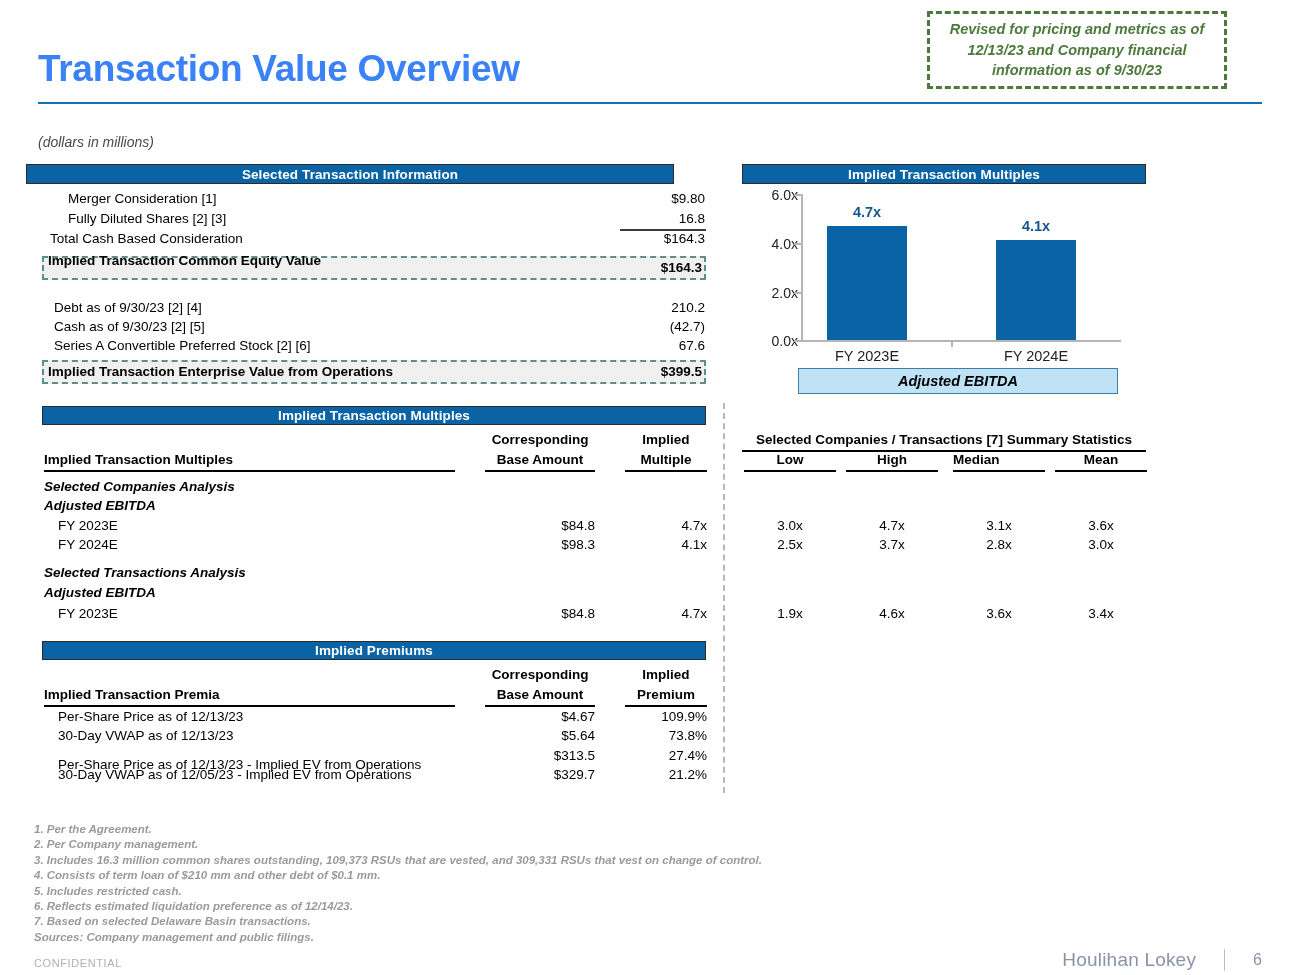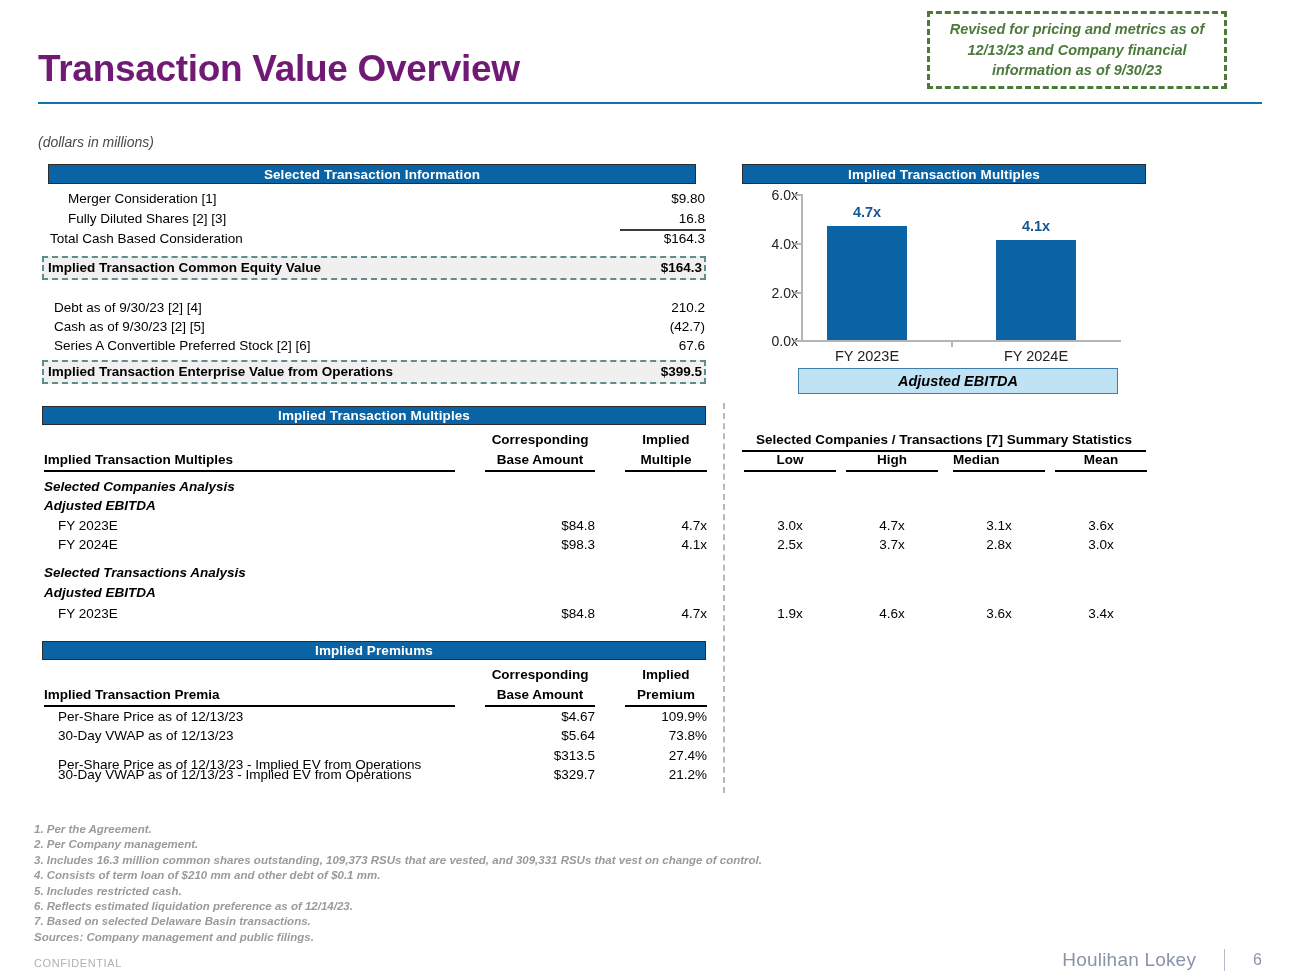--- a/index.html
+++ b/index.html
@@ -17,21 +17,21 @@
   }
   .slide { position: absolute; inset: 0; }
 
   
   .title {
     position: absolute;
     left: 38px;
     top: 48px;
     font-size: 37px;
     font-weight: bold;
-    color: #701a75;
+    color: #3b82f6;
     letter-spacing: -0.3px;
     white-space: nowrap;
   }
   .title-rule {
     position: absolute;
     left: 38px;
     top: 102px;
     width: 1224px;
     height: 2px;
     background: #1472b0;
@@ -172,35 +172,35 @@
 
   <div class="title">Transaction Value Overview</div>
   <div class="title-rule"></div>
 
   <div class="revised-note">
     <span>Revised for pricing and metrics as of 12/13/23 and Company financial information as of 9/30/23</span>
   </div>
 
   <div class="units-note">(dollars in millions)</div>
 
-  <div class="bar" style="left:48px; top:164px; width:648px; height:20px;">Selected Transaction Information</div>
+  <div class="bar" style="left:26px; top:164px; width:648px; height:20px;">Selected Transaction Information</div>
 
   <div class="lbl" style="left:68px; top:191px;">Merger Consideration [1]</div>
   <div class="val" style="left:505px; top:191px; width:200px;">$9.80</div>
 
   <div class="lbl" style="left:68px; top:211px;">Fully Diluted Shares [2] [3]</div>
   <div class="val" style="left:505px; top:211px; width:200px;">16.8</div>
 
   <div class="rule-dark" style="left:620px; top:229px; width:86px;"></div>
 
   <div class="lbl" style="left:50px; top:231px;">Total Cash Based Consideration</div>
   <div class="val" style="left:505px; top:231px; width:200px;">$164.3</div>
 
   <div class="hilite" style="left:42px; top:256px; width:664px; height:24px;"></div>
-  <div class="lbl b" style="left:48px; top:260px;">Implied Transaction Common Equity Value</div>
+  <div class="lbl b" style="left:48px; top:253px;">Implied Transaction Common Equity Value</div>
   <div class="val b" style="left:505px; top:260px; width:197px;">$164.3</div>
 
   <div class="lbl" style="left:54px; top:300px;">Debt as of 9/30/23 [2] [4]</div>
   <div class="val" style="left:505px; top:300px; width:200px;">210.2</div>
 
   <div class="lbl" style="left:54px; top:319px;">Cash as of 9/30/23 [2] [5]</div>
   <div class="val" style="left:505px; top:319px; width:200px;">(42.7)</div>
 
   <div class="lbl" style="left:54px; top:338px;">Series A Convertible Preferred Stock [2] [6]</div>
   <div class="val" style="left:505px; top:338px; width:200px;">67.6</div>
@@ -323,21 +323,21 @@
   <div class="val" style="left:615px; top:709px; width:92px;">109.9%</div>
 
   <div class="lbl" style="left:58px; top:728px;">30-Day VWAP as of 12/13/23</div>
   <div class="val" style="left:475px; top:728px; width:120px;">$5.64</div>
   <div class="val" style="left:615px; top:728px; width:92px;">73.8%</div>
 
   <div class="lbl" style="left:58px; top:748px;margin-top:9px;">Per-Share Price as of 12/13/23 - Implied EV from Operations</div>
   <div class="val" style="left:475px; top:748px; width:120px;">$313.5</div>
   <div class="val" style="left:615px; top:748px; width:92px;">27.4%</div>
 
-  <div class="lbl" style="left:58px; top:767px;">30-Day VWAP as of 12/13/23 - Implied EV from Operations</div>
+  <div class="lbl" style="left:58px; top:767px;">30-Day VWAP as of 12/05/23 - Implied EV from Operations</div>
   <div class="val" style="left:475px; top:767px; width:120px;">$329.7</div>
   <div class="val" style="left:615px; top:767px; width:92px;">21.2%</div>
 
   <div class="footnotes">
     <div>1. Per the Agreement.</div>
     <div>2. Per Company management.</div>
     <div>3. Includes 16.3 million common shares outstanding, 109,373 RSUs that are vested, and 309,331 RSUs that vest on change of control.</div>
     <div>4. Consists of term loan of $210 mm and other debt of $0.1 mm.</div>
     <div>5. Includes restricted cash.</div>
     <div>6. Reflects estimated liquidation preference as of 12/14/23.</div>

